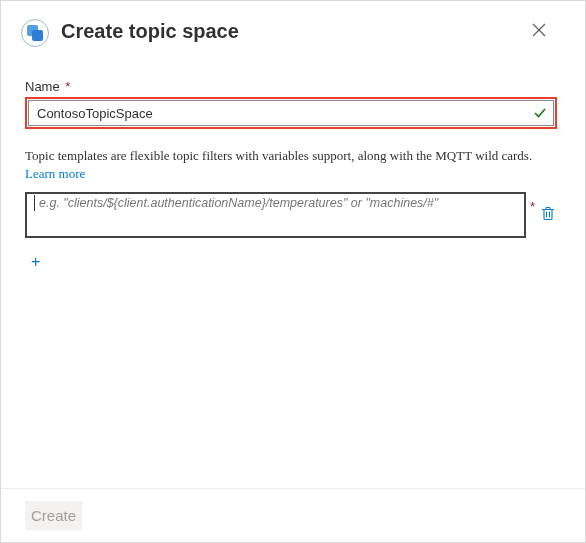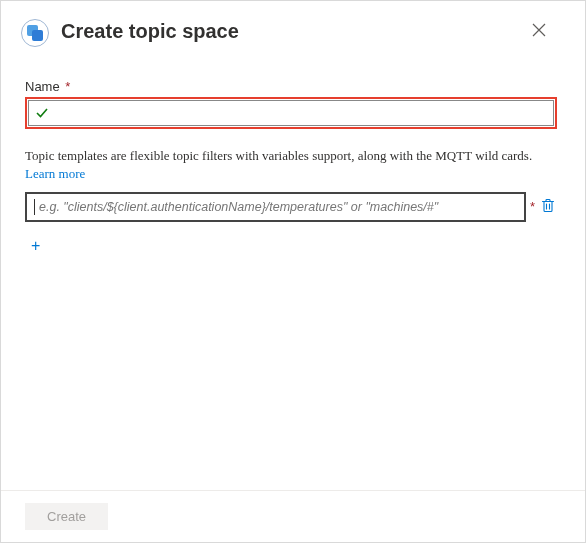--- a/index.html
+++ b/index.html
@@ -123,23 +123,23 @@
     align-items: center;
     margin-top: 10px;
   }
   .tmpl-box {
     flex: 1;
     border: 2px solid #444444;
     padding: 1px;
     margin-right: 4px;
   }
   .tmpl-input-wrap {
-    height: 24px;
-    display: flex;
-    align-items: center;
+    height: 40px;
+    display: flex;
+    align-items: flex-start;
     padding: 0 6px;
     position: relative;
   }
   .tmpl-input-wrap::before {
     content: "";
     width: 1px;
     height: 16px;
     background: #323130;
     margin-right: 2px;
   }
@@ -192,22 +192,22 @@
   
   .footer {
     border-top: 1px solid #edebe9;
     padding: 12px 24px;
   }
   .create-btn {
     background: #f3f2f1;
     color: #a19f9d;
     border: none;
     font-family: inherit;
-    font-size: 13px;
-    padding: 6px 22px;
+    font-size: 15px;
+    padding: 6px 6px;
     cursor: default;
   }
 </style>
 </head>
 <body>
 
 <div class="panel">
 
   <div class="header">
     <div class="header-icon">
@@ -229,20 +229,21 @@
   </div>
 
   <div class="body">
 
     <div class="field-label">
       <span>Name</span>
       <span class="req">*</span>
     </div>
     <div class="name-box">
       <div class="name-input-wrap">
+        <input class="name-input" type="text" value="ContosoTopicSpace" style="">
         <span class="check">
           <svg viewBox="0 0 14 14">
               <path d="M2 7 L5.5 10.5 L12 3" stroke="#107c10" stroke-width="1.6" fill="none"></path>
             </svg>
         </span>
       </div>
     </div>
 
     <div class="desc">
       <span>Topic templates are flexible topic filters with variables support, along with the MQTT wild cards. </span><span class="link">Learn more</span>

